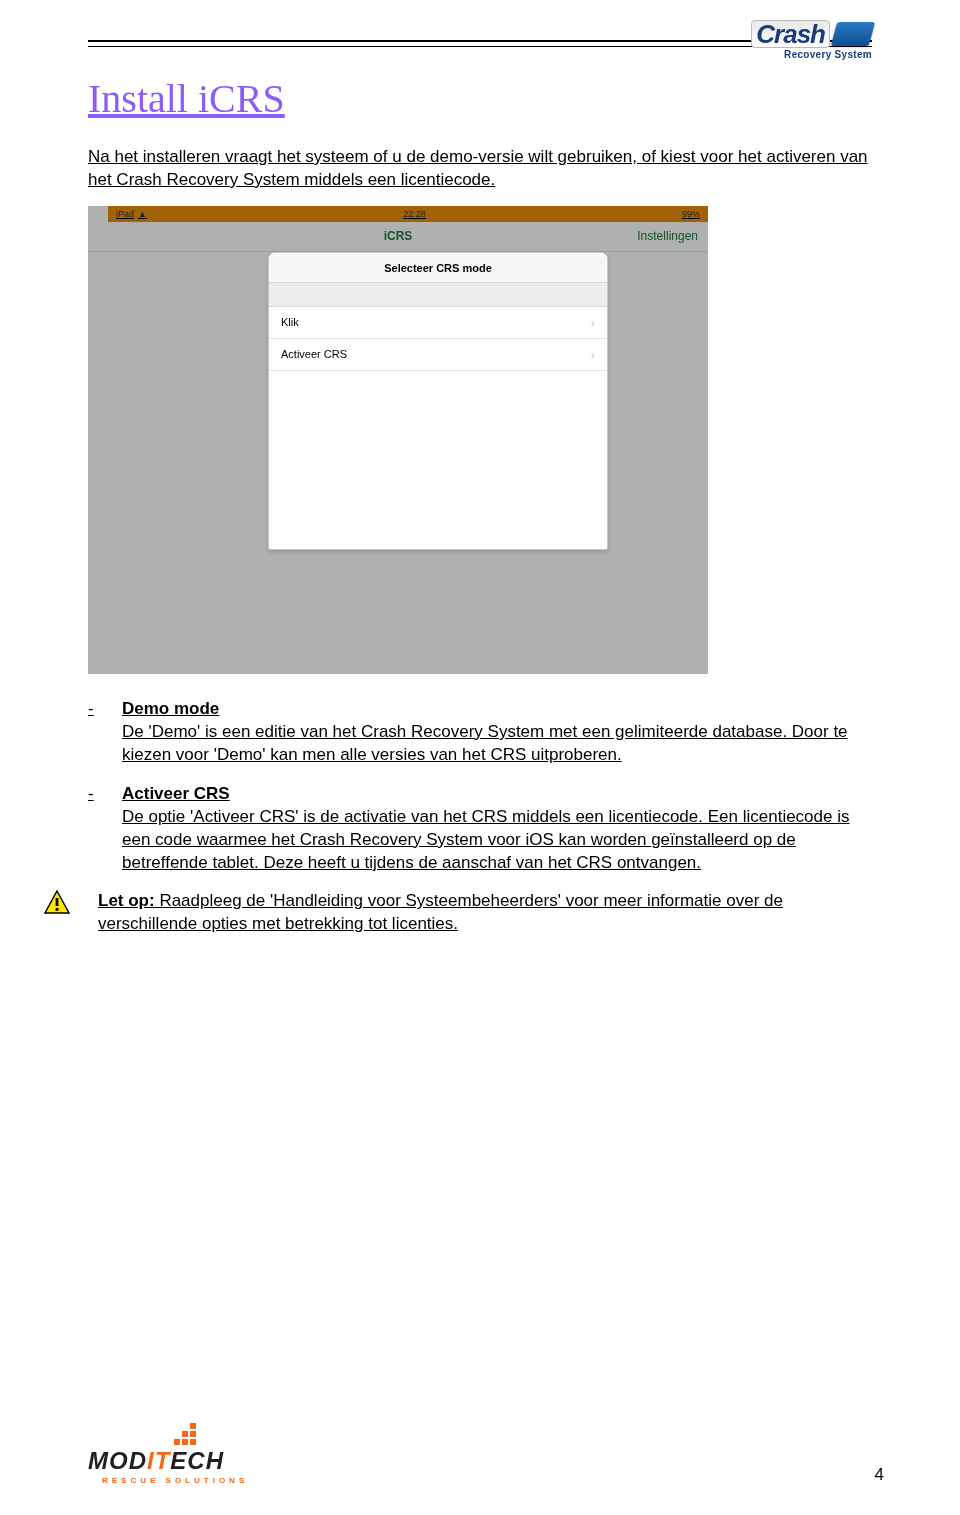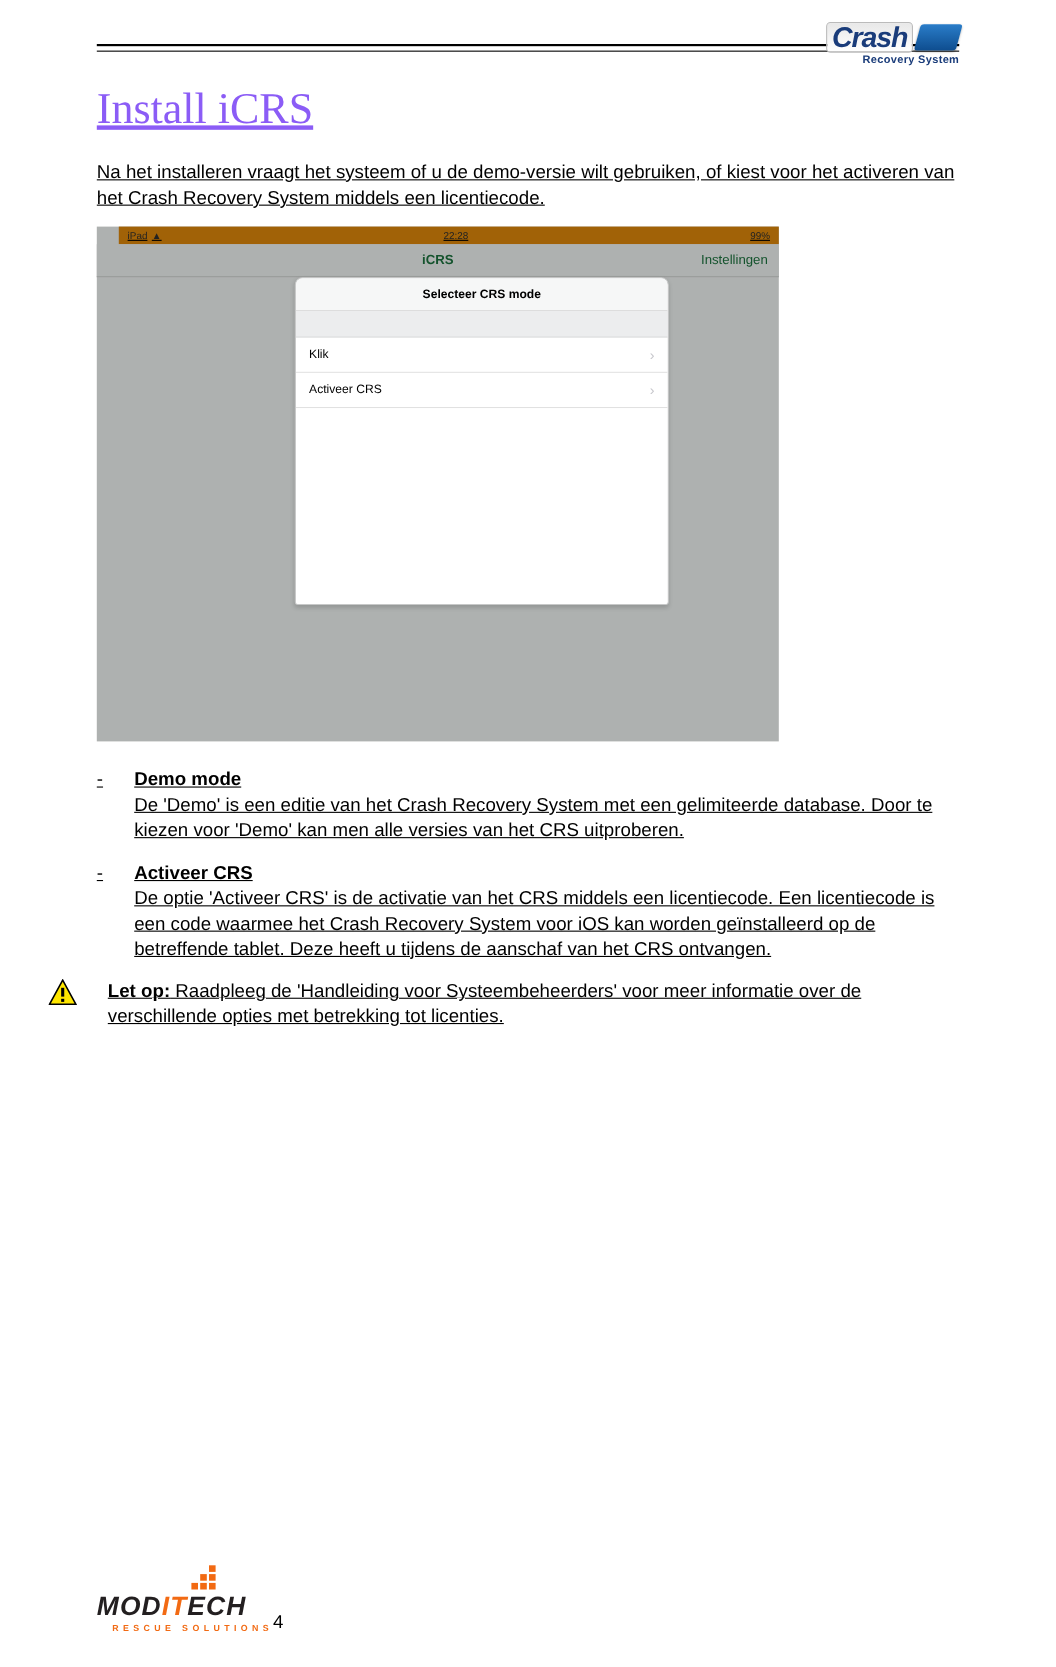--- a/index.html
+++ b/index.html
@@ -193,22 +193,23 @@
   .warn-text {
     font-size: 17px;
     line-height: 1.35;
   }
   .letop { font-weight: bold; }
 
   .footer {
     position: absolute;
     bottom: 30px;
     left: 88px;
-    right: 96px;
-    display: flex;
+    right: 76px;
+    display: flex;
+    justify-content: space-between;
     align-items: flex-end;
   }
   .moditech {
     display: flex;
     flex-direction: column;
   }
   .mod-squares {
     display: grid;
     grid-template-columns: repeat(5, 6px);
     grid-auto-rows: 6px;

